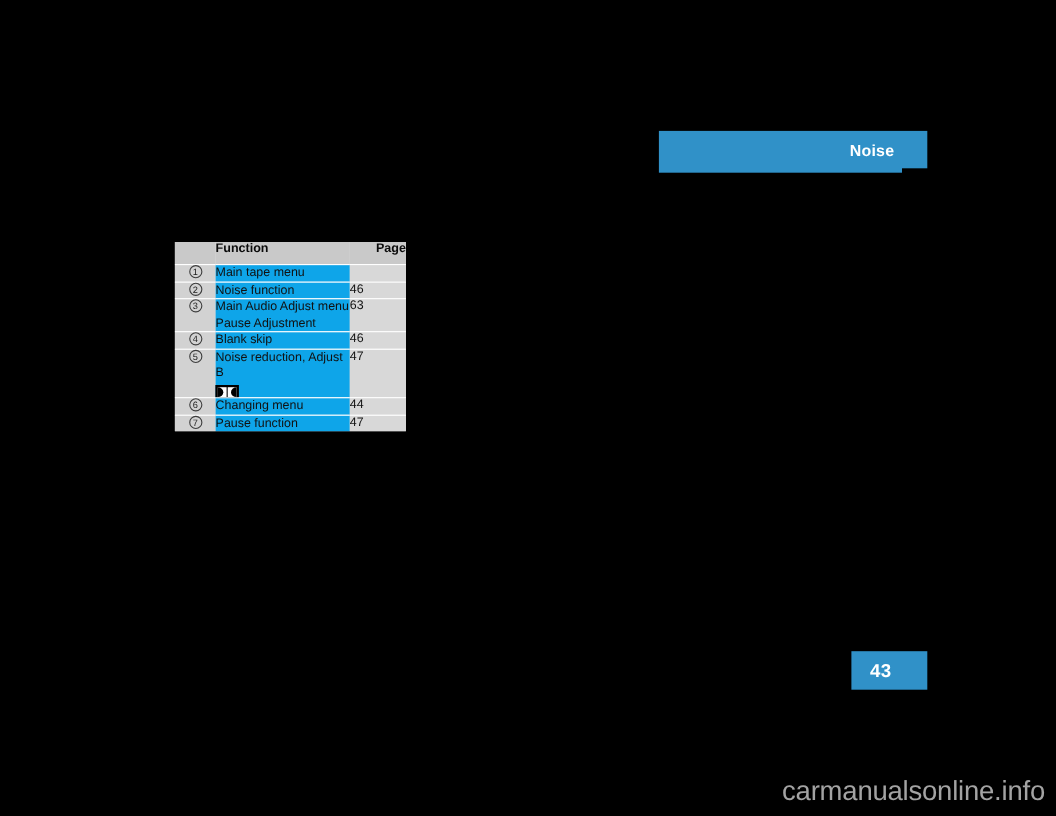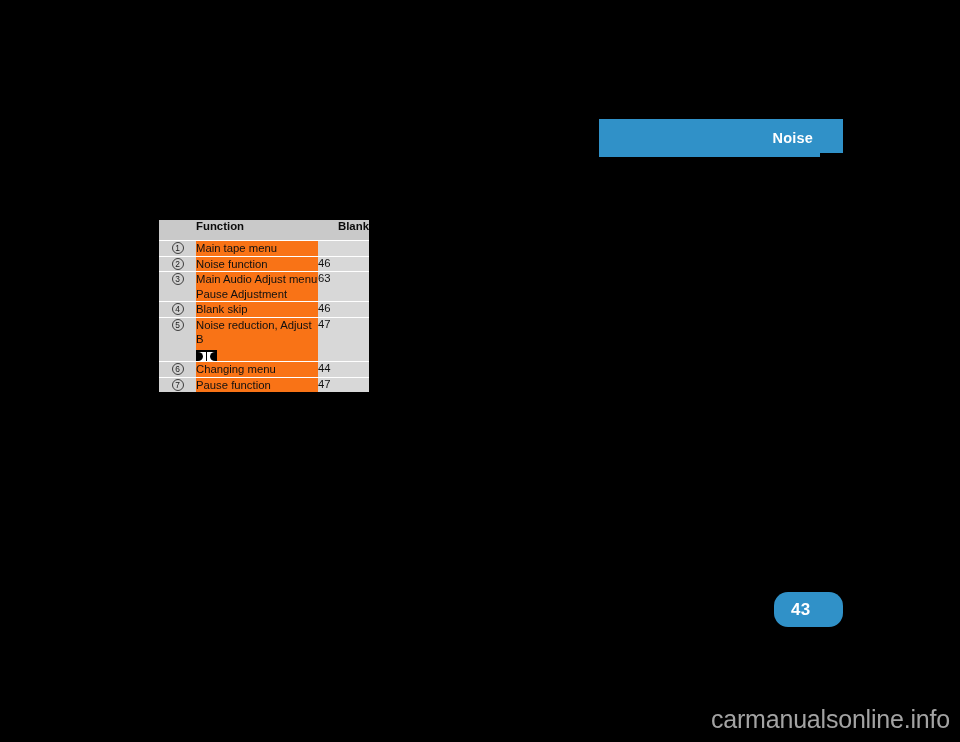--- a/index.html
+++ b/index.html
@@ -52,21 +52,20 @@
   }
 
   
   #page-badge {
     position: absolute;
     left: 774px;
     top: 592px;
     width: 69px;
     height: 35px;
     background: #3091c8;
-    border-radius: 14px;
   }
   #page-badge .page-number {
     position: absolute;
     left: 17px;
     top: 7px;
     color: #ffffff;
     font-size: 17px;
     font-weight: bold;
     line-height: 21px;
     letter-spacing: 0.3px;
@@ -113,21 +112,21 @@
   .thead-row th.col-func { padding-left: 9px; }
   .thead-row th.col-page { text-align: right; padding-right: 9px; }
 
   
   .cell-num {
     background: #d2d2d2;
     text-align: center;
     padding: 4px 0 5px 0;
   }
   .cell-func {
-    background: #f97316;
+    background: #0ea5e9;
     padding: 4px 6px 5px 9px;
     line-height: 14.5px;
   }
   .cell-page {
     background: #d8d8d8;
     padding: 4px 9px 5px 0;
   }
 
   
   .circled-num {
@@ -205,21 +204,21 @@
   <div class="bar-main"></div>
   <div class="bar-tab"></div>
   <div class="section-title">Noise</div>
 </div>
 
 <table id="function-table">
   <thead>
     <tr class="thead-row">
       <th class="col-num"></th>
       <th class="col-func">Function</th>
-      <th class="col-page">Blank</th>
+      <th class="col-page">Page</th>
     </tr>
   </thead>
   <tbody>
     <tr>
       <td class="cell-num col-num">
         <span class="circled-num">1</span>
       </td>
       <td class="cell-func col-func">
         <span class="func-line">Main tape menu</span>
       </td>

